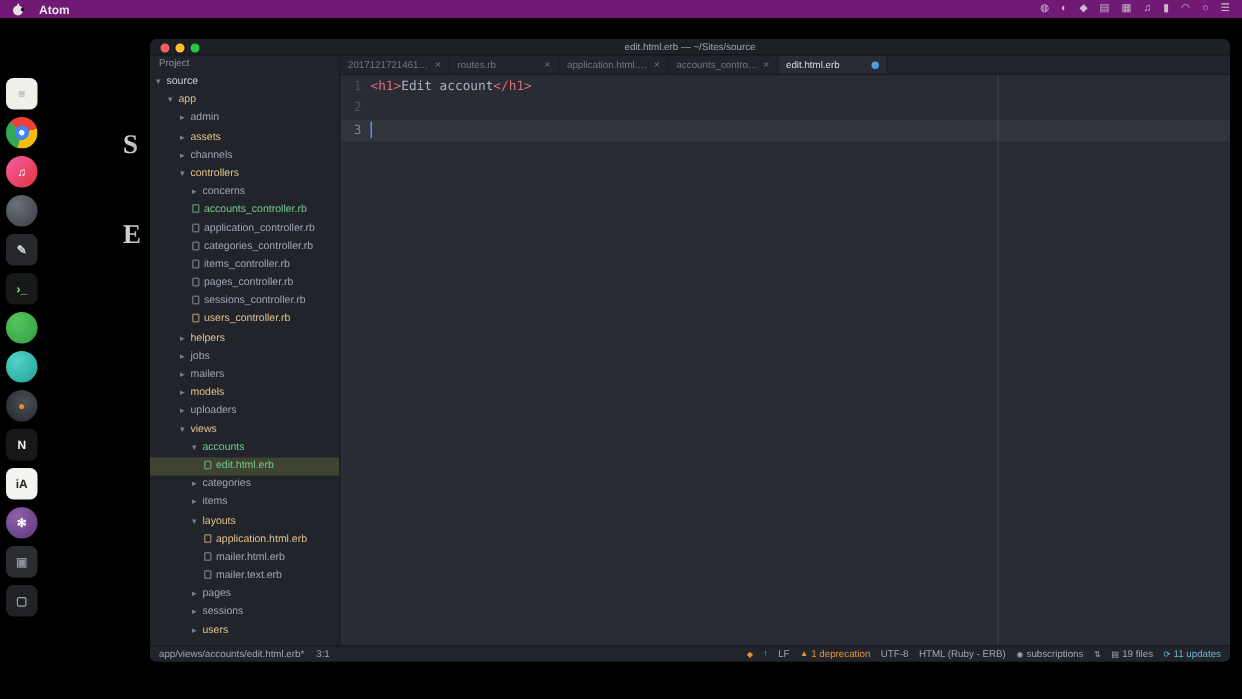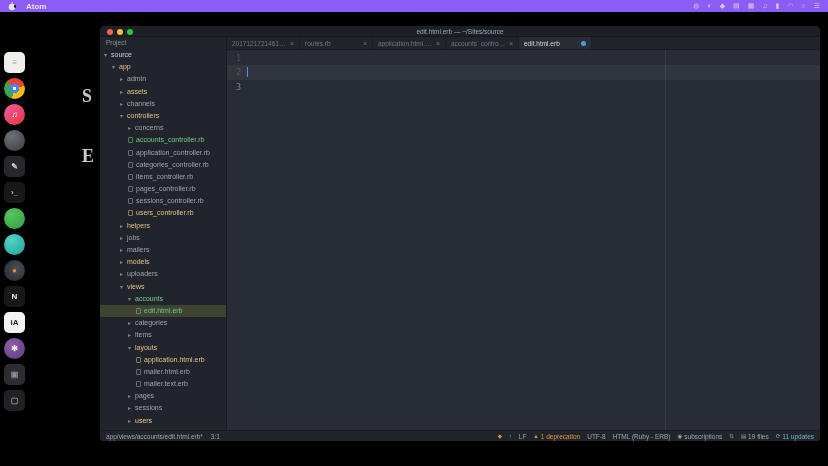--- a/index.html
+++ b/index.html
@@ -6,21 +6,21 @@
   html,body{margin:0}
   body{
     width:828px;height:466px;position:relative;overflow:hidden;
     background:#000;font-family:"Liberation Sans",sans-serif;
     -webkit-font-smoothing:antialiased;
   }
 
   
   .menubar{
     position:absolute;top:0;left:0;width:828px;height:12px;
-    background:#8b5cf6;color:#e4e4e4;display:flex;align-items:center;
+    background:#701a75;color:#e4e4e4;display:flex;align-items:center;
     padding:0 8px;font-size:8px;z-index:10;
   }
   .apple{width:9px;height:9px;display:inline-flex;align-items:center;margin-right:9px}
   .app-name{font-weight:bold;margin-right:10px}
   .menu-items{display:flex;gap:10px}
   .menu-item{white-space:nowrap}
   .mb-icons{margin-left:auto;display:flex;gap:8px;align-items:center}
   .mb-icon{font-size:7px;line-height:12px;color:#dcdcdc;opacity:.85}
 
   
@@ -229,20 +229,21 @@
           </div>
         </div>
       <div class="editor">
         <div class="wrap-guide"></div>
         <div class="gutter">
             <div class="gut-num">1</div>
             <div class="gut-num">2</div>
             <div class="gut-num cur">3</div>
           </div>
         <div class="code-lines">
+            <div class="code-line"><span class="tok-tag">&lt;h1&gt;</span><span class="tok-plain">Edit account</span><span class="tok-tag">&lt;/h1&gt;</span></div>
             <div class="code-line"></div>
             <div class="code-line cursor-line"><span class="cursor"></span></div>
           </div>
       </div>
     </div>
   </div>
 
   <div class="statusbar">
     <div class="sb-left">
       <span>app/views/accounts/edit.html.erb*</span>

